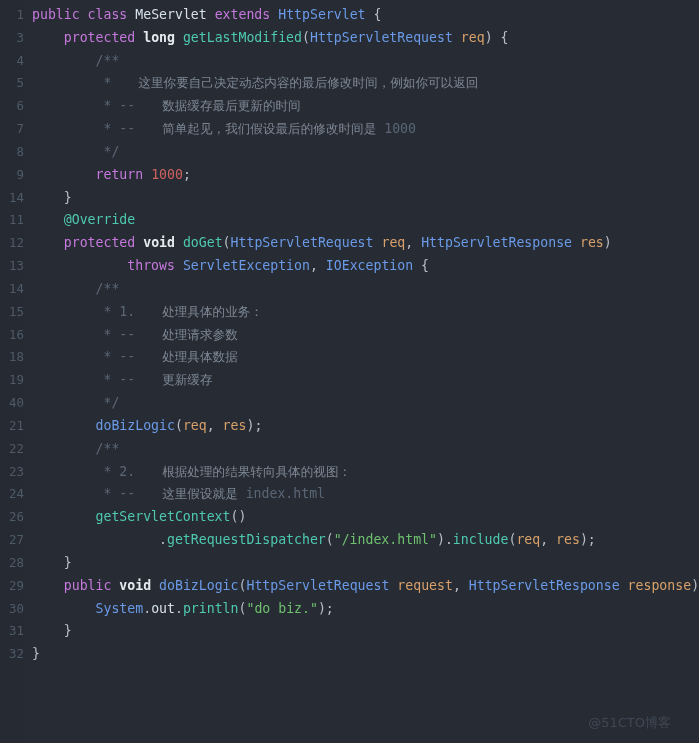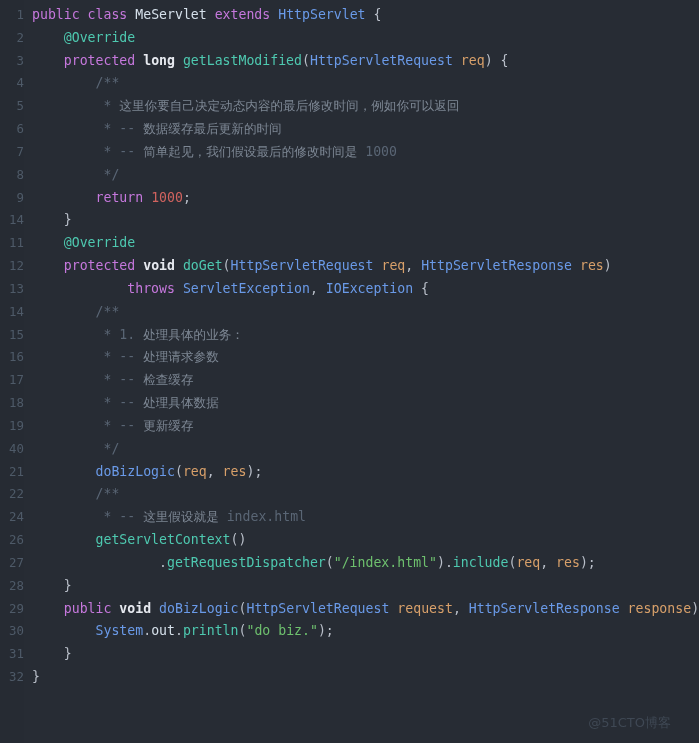--- a/index.html
+++ b/index.html
@@ -57,21 +57,21 @@
   .kw      { color: #c678dd; }
   .kwb     { color: #e6e9ef; font-weight: bold; }
   .type    { color: #6a9ae8; }
   .cls     { color: #d5e0ea; }
   .fn      { color: #4ec9b0; }
   .call    { color: #6a9ae8; }
   .param   { color: #d8a06a; }
   .str     { color: #6ec06e; }
   .num     { color: #d1635f; }
   .cmt     { color: #5a6675; }
-  .cmtcn   { color: #7d8794; }
+  .cmtcn   { color: #7d8794; margin-left: 19px; }
   .punc    { color: #b9bfc9; }
   .ann     { color: #4ec9b0; }
   .plain   { color: #c5cbd5; }
   .field   { color: #d5e0ea; margin-top: 45px; }
   .cjk     { font-family: "DejaVu Sans", "Liberation Sans", sans-serif; font-size: 12.6px; }
   #watermark {
     position: absolute;
     right: 28px;
     bottom: 8px;
     color: #3f4854;
@@ -80,41 +80,40 @@
     user-select: none;
   }
 </style>
 </head>
 <body>
 
 <div id="editor">
   <div id="gutter"></div>
   <div id="code-area">
       <div class="code-line"><span class="lineno">1</span><span class="lcontent"><span class="kw">public</span><span class="plain"> </span><span class="kw">class</span><span class="plain"> </span><span class="cls">MeServlet</span><span class="plain"> </span><span class="kw">extends</span><span class="plain"> </span><span class="type">HttpServlet</span><span class="punc"> {</span></span></div>
-      <div class="code-line"><span class="lineno">2</span><span class="lcontent"><span class="plain">    </span><span class="ann">@Override</span></span></div>
       <div class="code-line"><span class="lineno">3</span><span class="lcontent"><span class="plain">    </span><span class="kw">protected</span><span class="plain"> </span><span class="kwb">long</span><span class="plain"> </span><span class="fn">getLastModified</span><span class="punc">(</span><span class="type">HttpServletRequest</span><span class="plain"> </span><span class="param">req</span><span class="punc">) {</span></span></div>
       <div class="code-line"><span class="lineno">4</span><span class="lcontent"><span class="cmt">        /**</span></span></div>
       <div class="code-line"><span class="lineno">5</span><span class="lcontent"><span class="cmt">         * </span><span class="cmtcn cjk">这里你要自己决定动态内容的最后修改时间，例如你可以返回</span></span></div>
       <div class="code-line"><span class="lineno">6</span><span class="lcontent"><span class="cmt">         * -- </span><span class="cmtcn cjk">数据缓存最后更新的时间</span></span></div>
       <div class="code-line"><span class="lineno">7</span><span class="lcontent"><span class="cmt">         * -- </span><span class="cmtcn cjk">简单起见，我们假设最后的修改时间是</span><span class="cmt"> 1000</span></span></div>
       <div class="code-line"><span class="lineno">8</span><span class="lcontent"><span class="cmt">         */</span></span></div>
       <div class="code-line"><span class="lineno">9</span><span class="lcontent"><span class="plain">        </span><span class="kw">return</span><span class="plain"> </span><span class="num">1000</span><span class="punc">;</span></span></div>
       <div class="code-line"><span class="lineno">14</span><span class="lcontent"><span class="punc">    }</span></span></div>
       <div class="code-line"><span class="lineno">11</span><span class="lcontent"><span class="plain">    </span><span class="ann">@Override</span></span></div>
       <div class="code-line"><span class="lineno">12</span><span class="lcontent"><span class="plain">    </span><span class="kw">protected</span><span class="plain"> </span><span class="kwb">void</span><span class="plain"> </span><span class="fn">doGet</span><span class="punc">(</span><span class="type">HttpServletRequest</span><span class="plain"> </span><span class="param">req</span><span class="punc">, </span><span class="type">HttpServletResponse</span><span class="plain"> </span><span class="param">res</span><span class="punc">)</span></span></div>
       <div class="code-line"><span class="lineno">13</span><span class="lcontent"><span class="plain">            </span><span class="kw">throws</span><span class="plain"> </span><span class="type">ServletException</span><span class="punc">, </span><span class="type">IOException</span><span class="punc"> {</span></span></div>
       <div class="code-line"><span class="lineno">14</span><span class="lcontent"><span class="cmt">        /**</span></span></div>
       <div class="code-line"><span class="lineno">15</span><span class="lcontent"><span class="cmt">         * 1. </span><span class="cmtcn cjk">处理具体的业务：</span></span></div>
       <div class="code-line"><span class="lineno">16</span><span class="lcontent"><span class="cmt">         * -- </span><span class="cmtcn cjk">处理请求参数</span></span></div>
-      <div class="code-line"><span class="lineno">17</span><span class="lcontent"><span class="cmt">         * -- </span><span class="cmtcn cjk">检查缓存</span></span></div>
       <div class="code-line"><span class="lineno">18</span><span class="lcontent"><span class="cmt">         * -- </span><span class="cmtcn cjk">处理具体数据</span></span></div>
       <div class="code-line"><span class="lineno">19</span><span class="lcontent"><span class="cmt">         * -- </span><span class="cmtcn cjk">更新缓存</span></span></div>
       <div class="code-line"><span class="lineno">40</span><span class="lcontent"><span class="cmt">         */</span></span></div>
       <div class="code-line"><span class="lineno">21</span><span class="lcontent"><span class="plain">        </span><span class="call">doBizLogic</span><span class="punc">(</span><span class="param">req</span><span class="punc">, </span><span class="param">res</span><span class="punc">);</span></span></div>
       <div class="code-line"><span class="lineno">22</span><span class="lcontent"><span class="cmt">        /**</span></span></div>
+      <div class="code-line"><span class="lineno">23</span><span class="lcontent"><span class="cmt">         * 2. </span><span class="cmtcn cjk">根据处理的结果转向具体的视图：</span></span></div>
       <div class="code-line"><span class="lineno">24</span><span class="lcontent"><span class="cmt">         * -- </span><span class="cmtcn cjk">这里假设就是</span><span class="cmt"> index.html</span></span></div>
       <div class="code-line"><span class="lineno">26</span><span class="lcontent"><span class="plain">        </span><span class="fn">getServletContext</span><span class="punc">()</span></span></div>
       <div class="code-line"><span class="lineno">27</span><span class="lcontent"><span class="punc">                .</span><span class="fn">getRequestDispatcher</span><span class="punc">(</span><span class="str">"/index.html"</span><span class="punc">).</span><span class="fn">include</span><span class="punc">(</span><span class="param">req</span><span class="punc">, </span><span class="param">res</span><span class="punc">);</span></span></div>
       <div class="code-line"><span class="lineno">28</span><span class="lcontent"><span class="punc">    }</span></span></div>
       <div class="code-line"><span class="lineno">29</span><span class="lcontent"><span class="plain">    </span><span class="kw">public</span><span class="plain"> </span><span class="kwb">void</span><span class="plain"> </span><span class="call">doBizLogic</span><span class="punc">(</span><span class="type">HttpServletRequest</span><span class="plain"> </span><span class="param">request</span><span class="punc">, </span><span class="type">HttpServletResponse</span><span class="plain"> </span><span class="param">response</span><span class="punc">) {</span></span></div>
       <div class="code-line"><span class="lineno">30</span><span class="lcontent"><span class="plain">        </span><span class="type">System</span><span class="punc">.</span><span class="field">out</span><span class="punc">.</span><span class="fn">println</span><span class="punc">(</span><span class="str">"do biz."</span><span class="punc">);</span></span></div>
       <div class="code-line"><span class="lineno">31</span><span class="lcontent"><span class="punc">    }</span></span></div>
       <div class="code-line"><span class="lineno">32</span><span class="lcontent"><span class="punc">}</span></span></div>
     </div>
   <div id="watermark">@51CTO博客</div>

